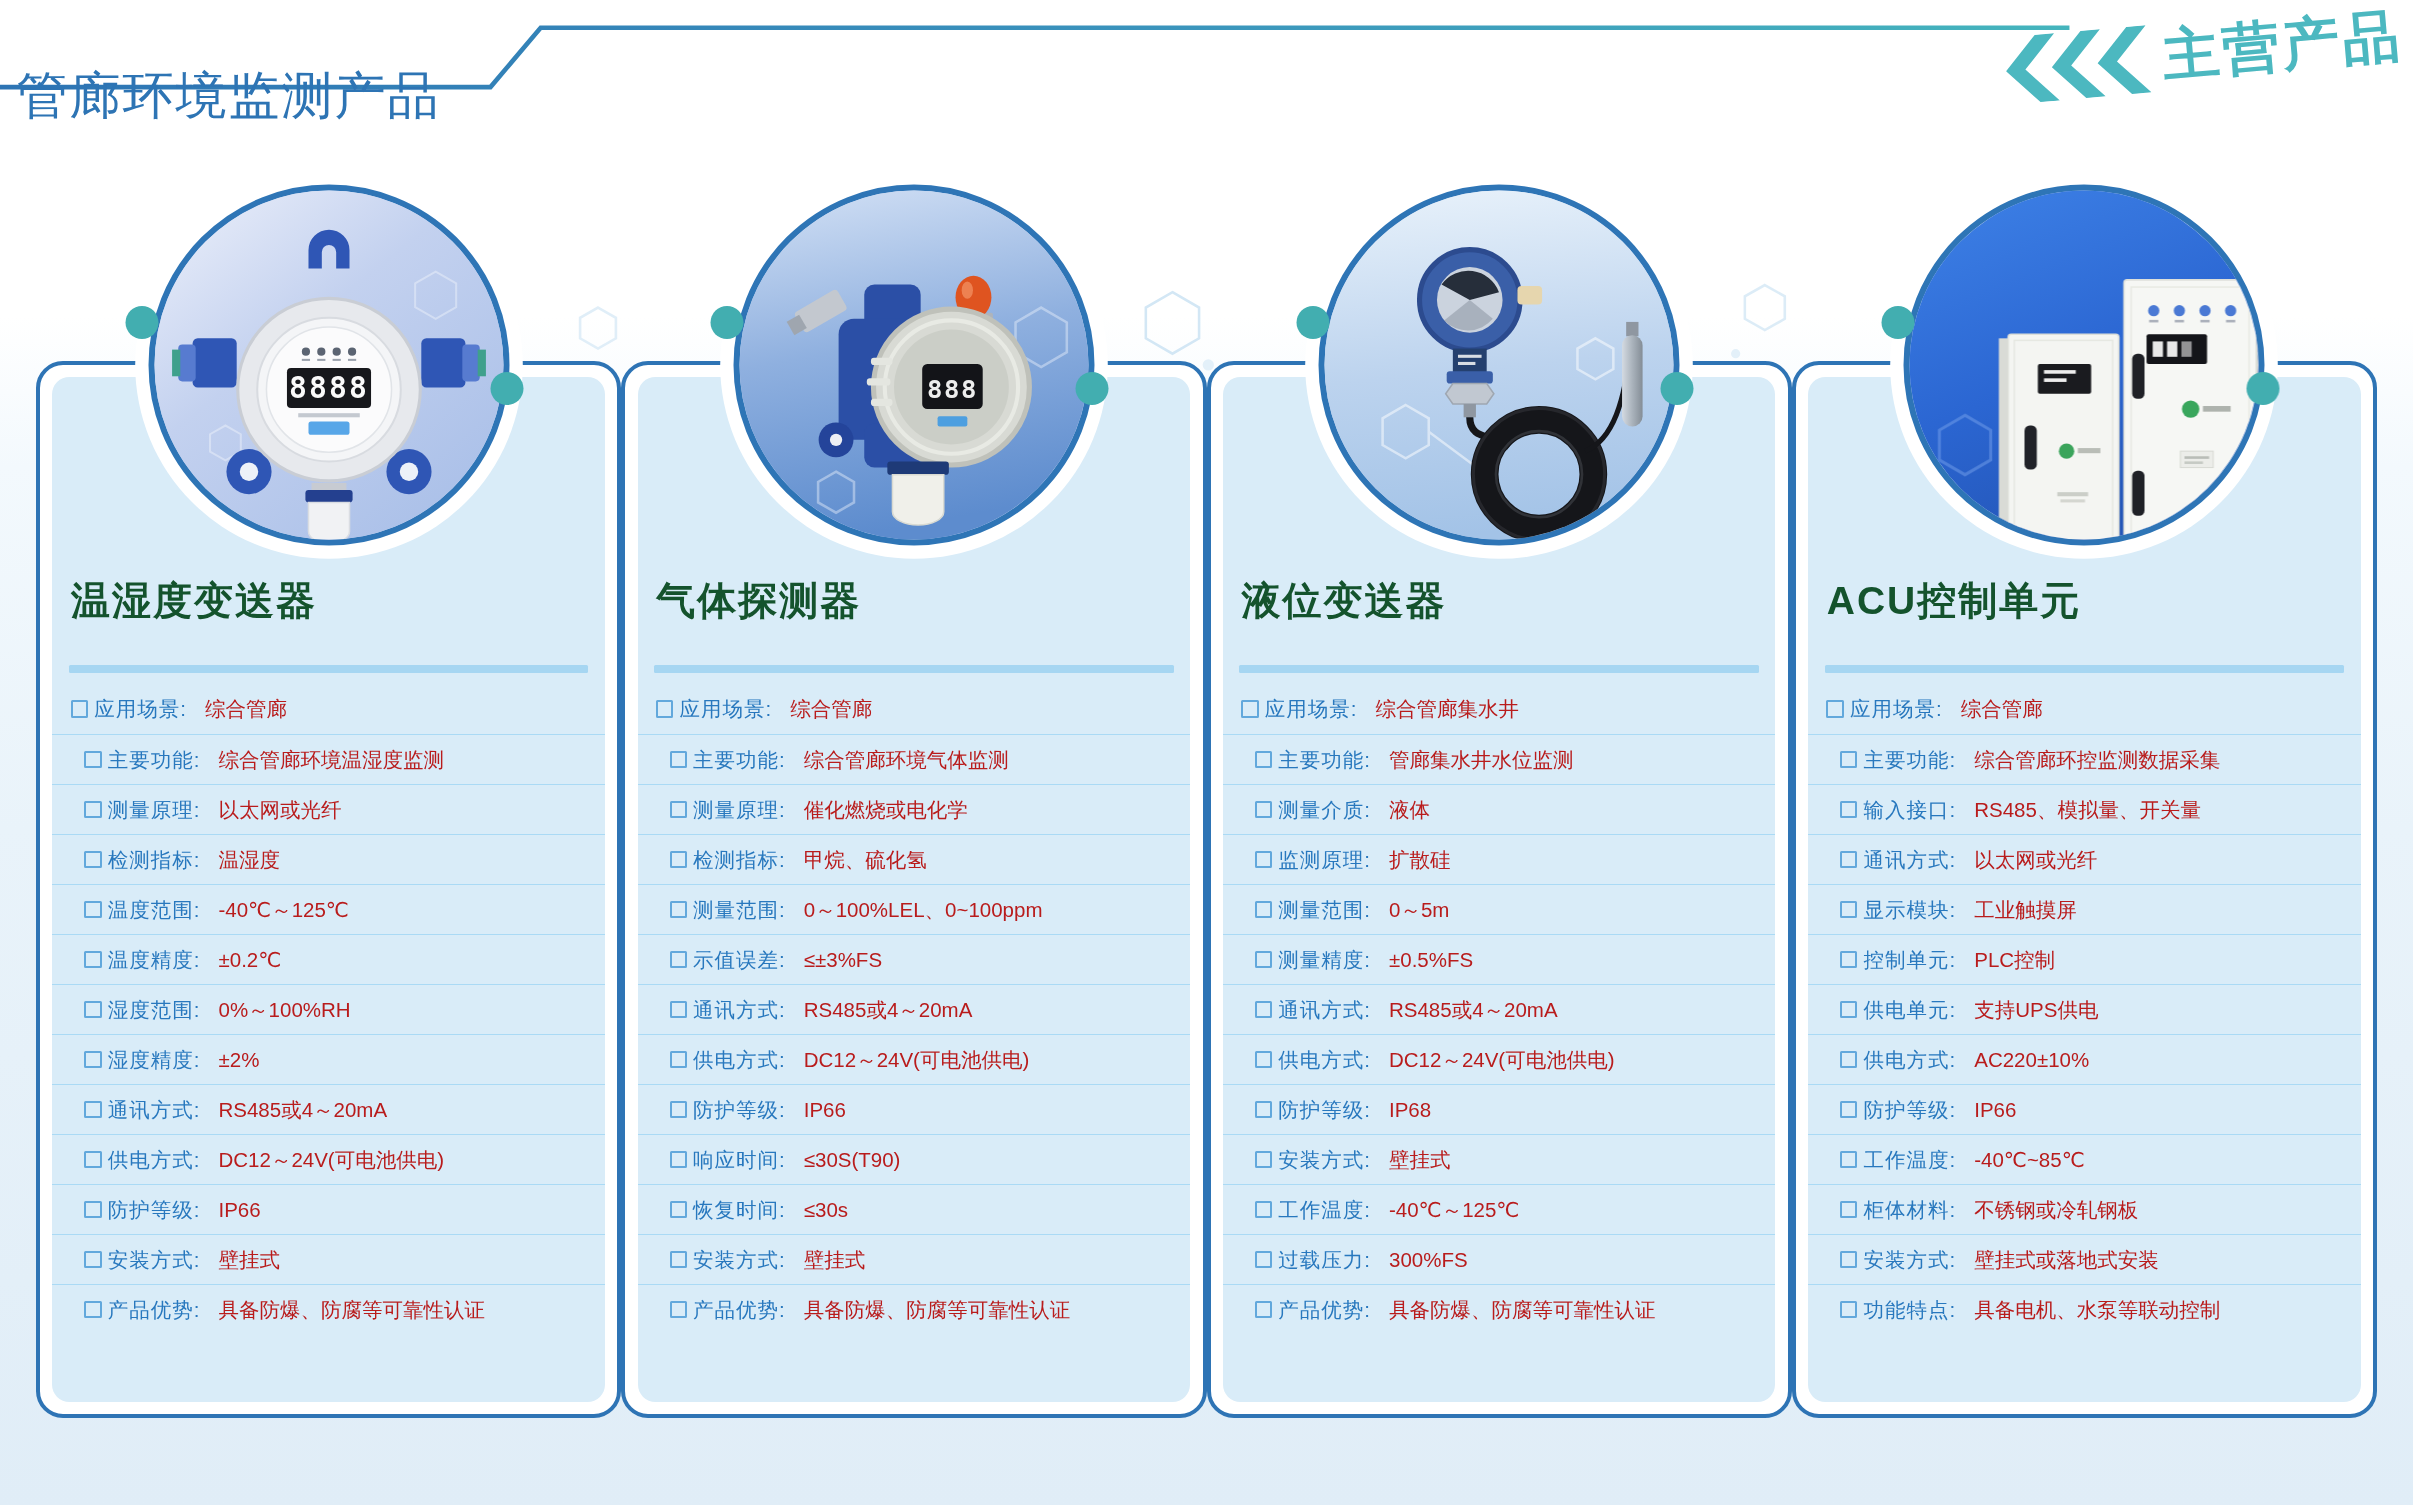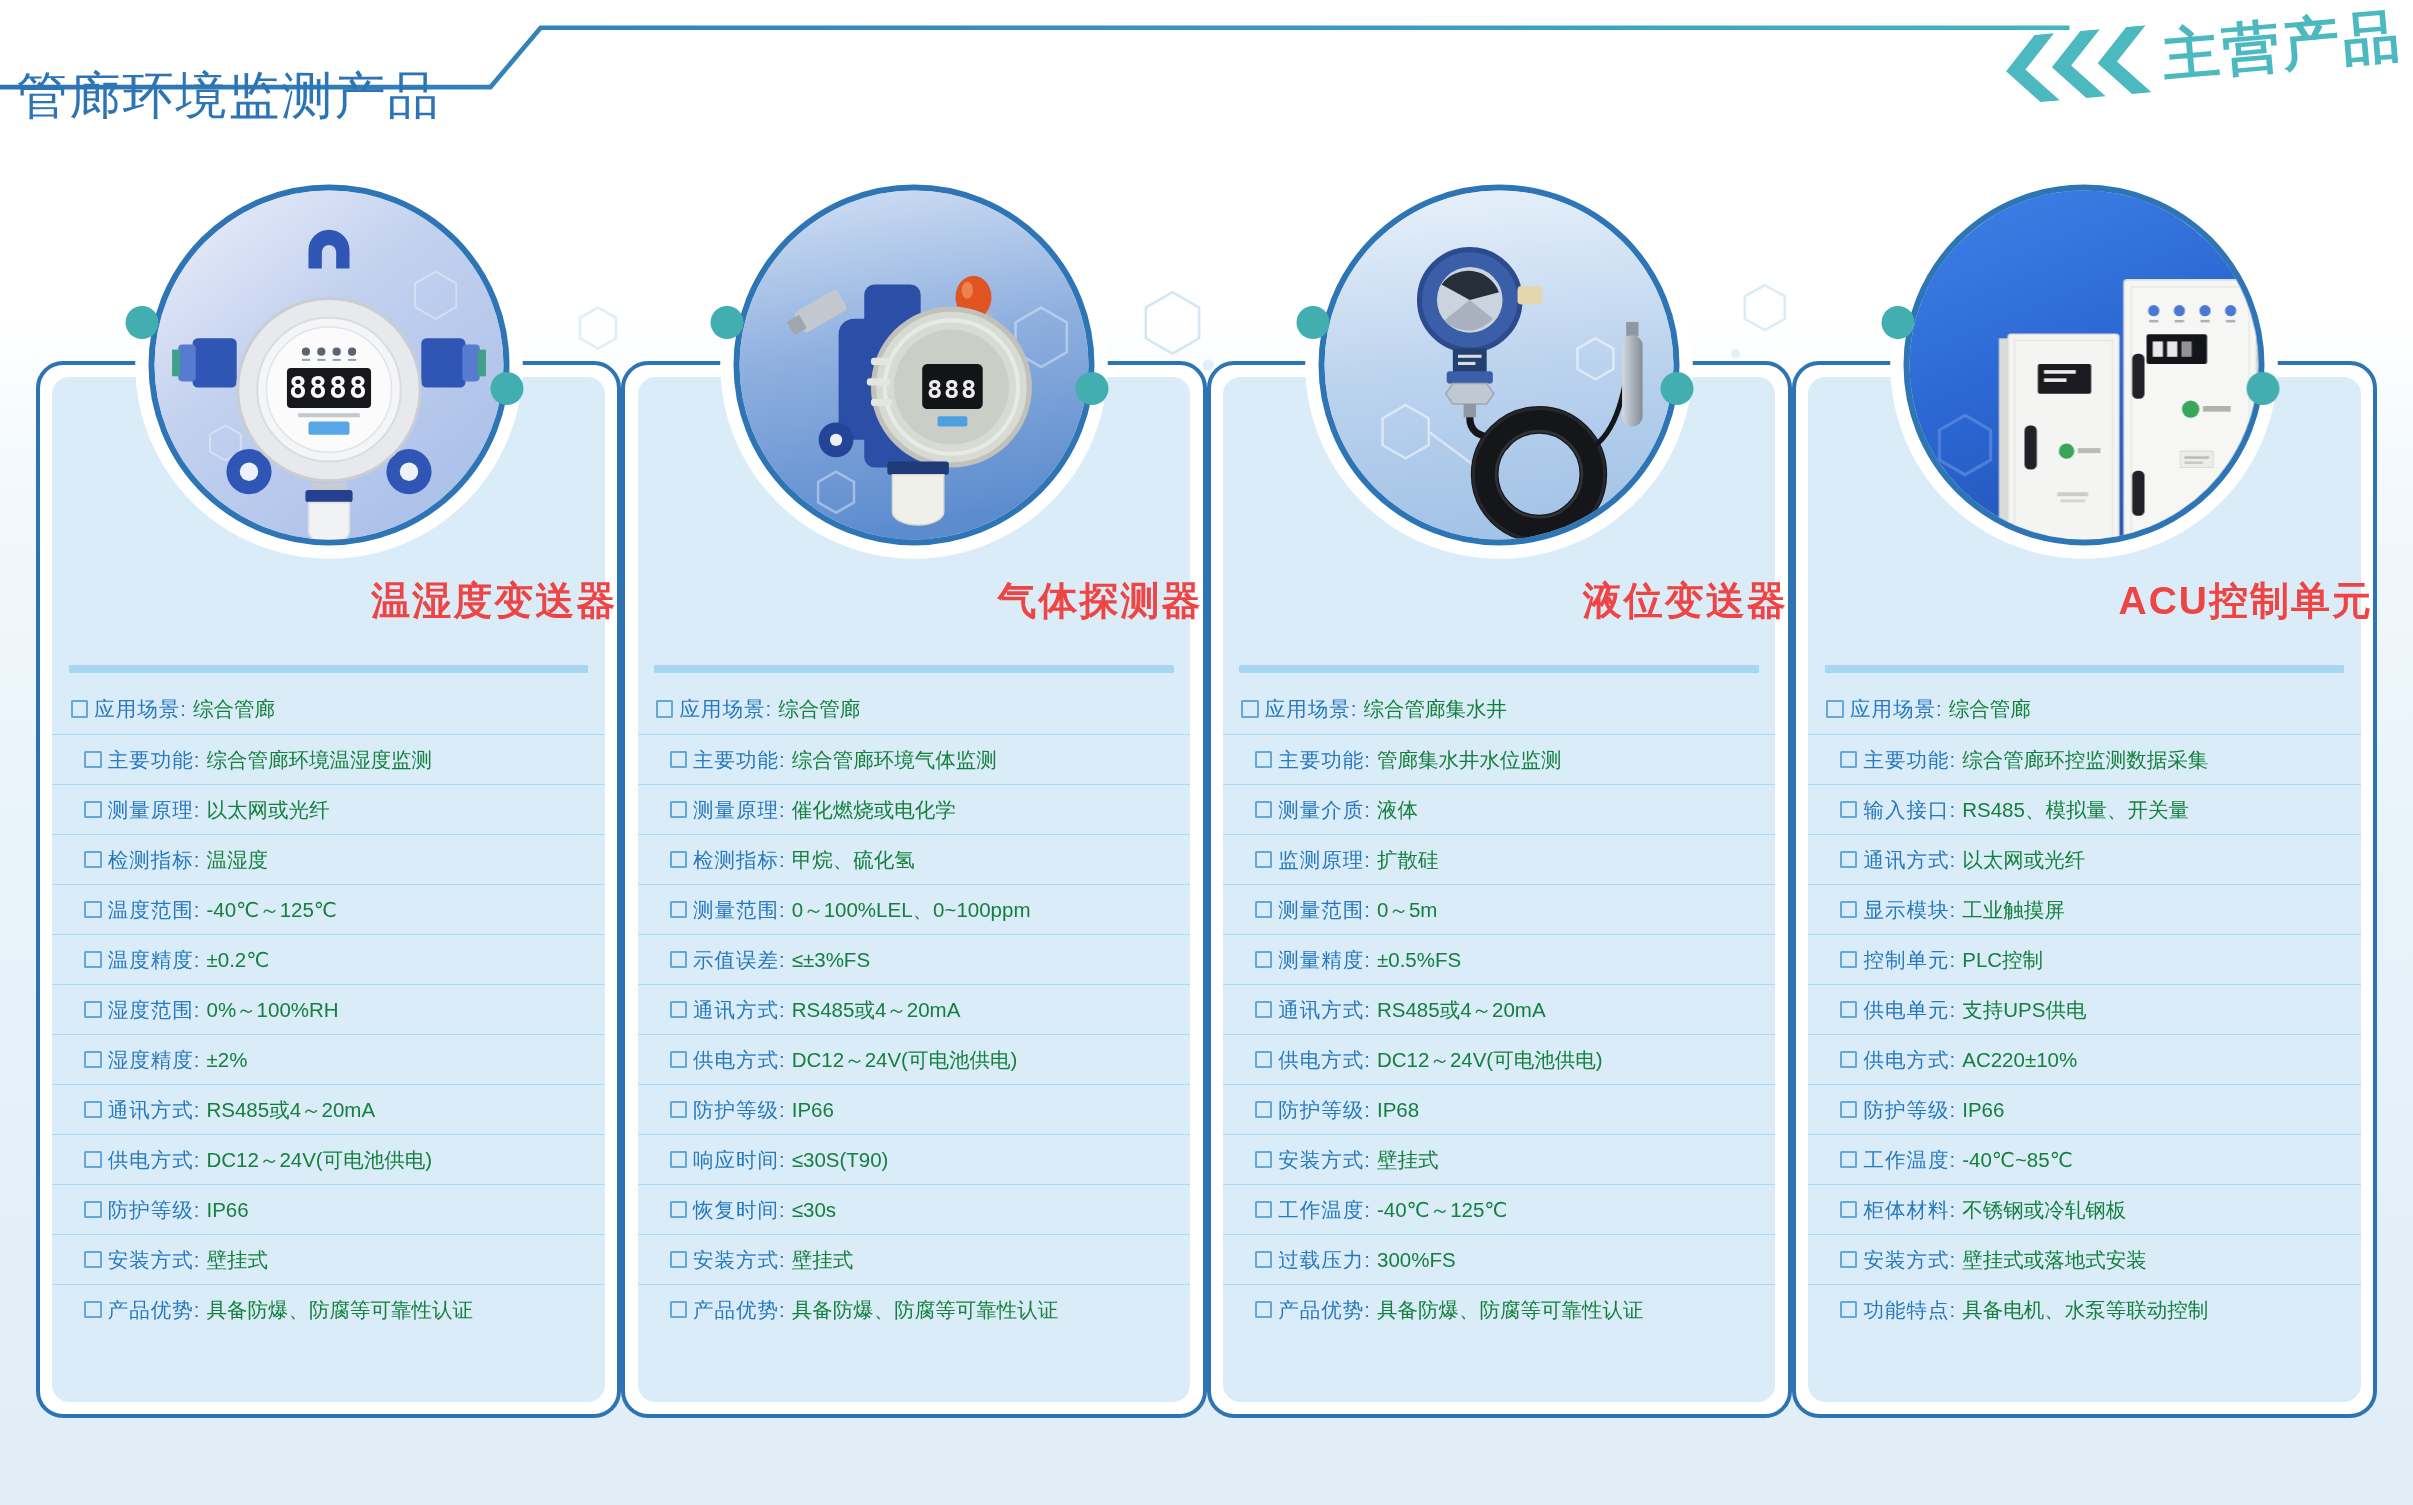--- a/index.html
+++ b/index.html
@@ -49,41 +49,41 @@
   }
   .dot-l { left:-22.5px; top:126px; }
   .dot-r { right:-14.3px; top:192px; }
   .circle-wrap { position:absolute; left:50%; top:0; transform:translateX(-50%); width:361px; height:0; z-index:3; }
   .circle-wrap .circle { left:0; top:0; transform:translateY(-50%); }
   .circle-wrap .dot { z-index:5; }
   .circle-wrap .dot-l { left:-22.5px; top:-59px; }
   .circle-wrap .dot-r { right:-14.3px; top:6.7px; }
   .card-title {
     position:absolute; left:0; right:0; top:209px; z-index:2;
-    text-align:right; font-size:39px; font-weight:800; color:#ef4444; letter-spacing:2px;padding-left:31px;
+    text-align:left; font-size:39px; font-weight:800; color:#14532d; letter-spacing:2px;padding-left:31px;
   }
   .divider {
     position:absolute; left:5%; width:90%; top:300px; height:7.7px;
     background:#A6D6F2; border-radius:1.5px; z-index:2;
   }
   .specs {
     position:absolute; left:12.3px; right:12.3px; top:319px; z-index:2;
     list-style:none;
   }
   .specs li {
     height:50px; display:flex; align-items:center; padding-left:18.4px;
     font-size:20.5px; white-space:nowrap; overflow:hidden;
   }
   .specs li + li { border-top:1.5px solid #AADAF5;padding-left:32px; }
   .cb {
     width:17.4px; height:17.4px; flex:0 0 17.4px; margin-right:6.1px;
     border:2px solid #62A8DC; border-radius:1.5px; background:transparent;
   }
   .lab { color:#2878BE; font-weight:400; letter-spacing:1px; }
-  .val { color:#15803d; margin-left:6px; }
+  .val { color:#b91c1c; margin-left:18px; }
   .seg { font-family:"DejaVu Sans Mono",monospace; font-weight:bold; }
 </style>
 </head>
 <body>
 
 <svg class="bg-hex" viewBox="0 0 4713 2940">
   <g fill="none" stroke="#D3E7F5" stroke-width="5">
     <polygon points="2290,570 2342,600 2342,660 2290,690 2238,660 2238,600"></polygon>
     <polygon points="3447,556 3486,578 3486,622 3447,644 3408,622 3408,578" opacity="0.8"></polygon>
     <polygon points="1168,600 1203,620 1203,660 1168,680 1133,660 1133,620" opacity="0.7"></polygon>

